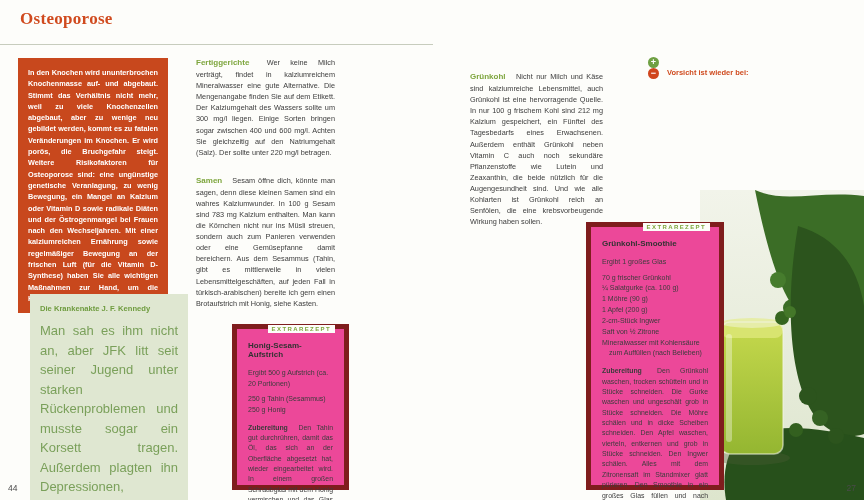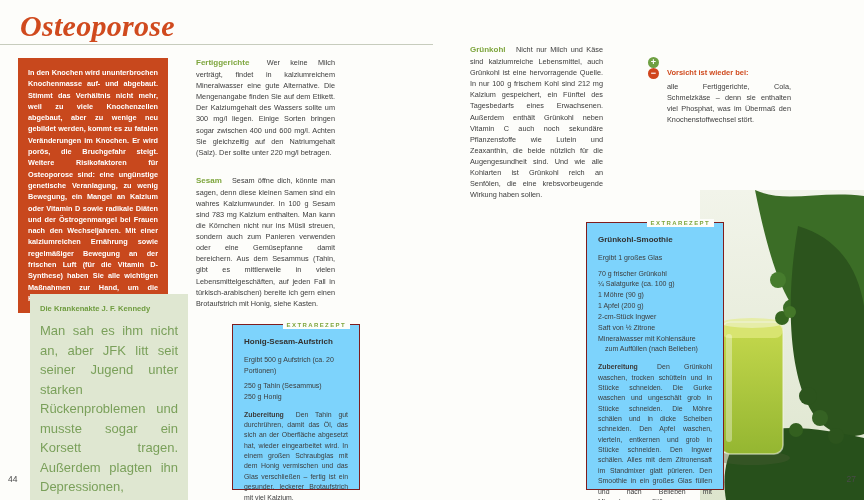--- a/index.html
+++ b/index.html
@@ -7,22 +7,22 @@
   body {
     position:relative;
     background:#fdfdfa;
     font-family:"Liberation Sans", sans-serif;
     color:#3c3c3c;
     overflow:hidden;
   }
   .title {
     position:absolute; left:20px; top:9px;
     font-family:"Liberation Serif", serif;
-    font-style:italic; font-weight:600;
-    font-size:30px; color:#d04a1e; letter-spacing:0.3px;
+    font-weight:600;
+    font-size:17px; color:#d04a1e; letter-spacing:0.3px;
   }
   .rule { position:absolute; left:0; top:44px; width:433px; height:1px; background:#c7ccbd; }
 
   
   .intro-box {
     position:absolute; left:18px; top:58px; width:150px;
     background:#c8481d; color:#ffffff;
     padding:9px 10px;
   }
   .intro-box p {
@@ -33,32 +33,32 @@
   .kennedy-box {
     position:absolute; left:30px; top:294px; width:158px;
     background:#dfe7d1; padding:10px 10px 12px;
   }
   .kennedy-box h3 { color:#6f9c3f; font-size:7.6px; margin-bottom:8px; }
   .kennedy-box p { color:#7aa05a; font-size:13px; line-height:1.5; text-align:justify; }
 
   
   .col { position:absolute; }
   .col-2 { left:196px; top:57px; width:139px; }
-  .col-3 { left:470px; top:44px; width:133px; }
+  .col-3 { left:470px; top:71px; width:133px; }
   .para { font-size:7.3px; line-height:1.52; text-align:justify; margin-bottom:17px; }
   .runin { color:#7da53c; font-weight:bold; font-size:8px; margin-right:7px; }
   .runin-dark { color:#3c3c3c; font-weight:bold; margin-right:5px; }
 
   
   .recipe-box {
-    position:absolute; background:#7dd3fc;
-    border:1px solid #7f1d1d; padding:12px 11px 9px;
+    position:absolute; background:#ec4899;
+    border:5px solid #7f1d1d; padding:12px 11px 9px;
     z-index:3;
   }
-  .recipe-1 { left:232px; top:324px; width:128px; height:166px; }
+  .recipe-1 { left:232px; top:324px; width:117px; height:166px; }
   .recipe-2 { left:586px; top:222px; width:138px; height:268px; }
   .recipe-tag {
     position:absolute; top:-4px; right:9px;
     background:#fdfdfa; padding:0 4px;
     font-size:6px; font-weight:bold; letter-spacing:1.4px;
     color:#7da53c; line-height:8px;
   }
   .recipe-box h4 { font-size:8px; color:#333; margin-bottom:9px; }
   .recipe-yield { font-size:7px; line-height:1.5; margin-bottom:5px; }
   .ing { font-size:7px; line-height:1.55; }
@@ -81,21 +81,21 @@
   .rec-head.red { color:#cf4a1e; }
   .rec-body { font-size:7.3px; line-height:1.5; text-align:justify; }
 
   
   .photo {
     position:absolute; left:700px; top:190px; width:164px; height:310px;
     z-index:1; overflow:hidden;
   }
   .photo svg { display:block; width:100%; height:100%; }
 
-  .pagenum { position:absolute; bottom:16px; font-size:8.5px; color:#4a4a4a; z-index:4; }
+  .pagenum { position:absolute; bottom:7px; font-size:8.5px; color:#4a4a4a; z-index:4; }
   .pagenum.left { left:8px; }
   .pagenum.right { right:8px; }
 </style>
 </head>
 <body>
 
 <div class="spread">
 
   <h1 class="title">Osteoporose</h1>
   <div class="rule"></div>
@@ -108,21 +108,21 @@
     <h3>Die Krankenakte J. F. Kennedy</h3>
     <p>Man sah es ihm nicht an, aber JFK litt seit seiner Jugend unter starken Rückenproblemen und musste sogar ein Korsett tragen. Außerdem plagten ihn Depressionen, Reizdarm und Schlafstörungen. Später kam noch Osteoporose hinzu, die die ohnehin vorhandenen Rückenprobleme noch verschlimmerte. Von vielen Krankheiten geplagt, konsultierte der vermeintliche Sunnyboy zeitweise acht Ärzte gleichzeitig.</p>
   </aside>
 
   <section class="col col-2">
     <p class="para">
       <span class="runin">Fertiggerichte</span>
       <span>Wer keine Milch verträgt, findet in kalziumreichem Mineralwasser eine gute Alternative. Die Mengenangabe finden Sie auf dem Etikett. Der Kalziumgehalt des Wassers sollte um 300 mg/l liegen. Einige Sorten bringen sogar zwischen 400 und 600 mg/l. Achten Sie gleichzeitig auf den Natriumgehalt (Salz). Der sollte unter 220 mg/l betragen.</span>
     </p>
     <p class="para">
-      <span class="runin">Sesam</span>
+      <span class="runin">Samen</span>
       <span>Sesam öffne dich, könnte man sagen, denn diese kleinen Samen sind ein wahres Kalziumwunder. In 100 g Sesam sind 783 mg Kalzium enthalten. Man kann die Körnchen nicht nur ins Müsli streuen, sondern auch zum Panieren verwenden oder eine Gemüsepfanne damit bereichern. Aus dem Sesammus (Tahin, gibt es mittlerweile in vielen Lebensmittelgeschäften, auf jeden Fall in türkisch-arabischen) bereite ich gern einen Brotaufstrich mit Honig, siehe Kasten.</span>
     </p>
   </section>
 
   <section class="recipe-box recipe-1">
     <span class="recipe-tag">EXTRAREZEPT</span>
     <h4>Honig-Sesam-Aufstrich</h4>
     <p class="recipe-yield">Ergibt 500 g Aufstrich (ca. 20 Portionen)</p>
     <div class="ing">250 g Tahin (Sesammus)</div>
     <div class="ing">250 g Honig</div>
@@ -139,21 +139,20 @@
     </p>
   </section>
 
   <section class="rec-col">
     <div class="rec-block">
       <span class="rec-icon good">+</span>
     </div>
     <div class="rec-block">
       <span class="rec-icon caution">−</span>
       <div class="rec-head red">Vorsicht ist wieder bei:</div>
-      <div class="rec-body">alle Fertiggerichte, Cola, Schmelzkäse – denn sie enthalten viel Phosphat, was im Übermaß den Knochenstoffwechsel stört.</div>
     </div>
   </section>
 
   <section class="recipe-box recipe-2">
     <span class="recipe-tag">EXTRAREZEPT</span>
     <h4>Grünkohl-Smoothie</h4>
     <p class="recipe-yield">Ergibt 1 großes Glas</p>
     <div class="ing">70 g frischer Grünkohl</div>
     <div class="ing">¼ Salatgurke (ca. 100 g)</div>
     <div class="ing">1 Möhre (90 g)</div>

